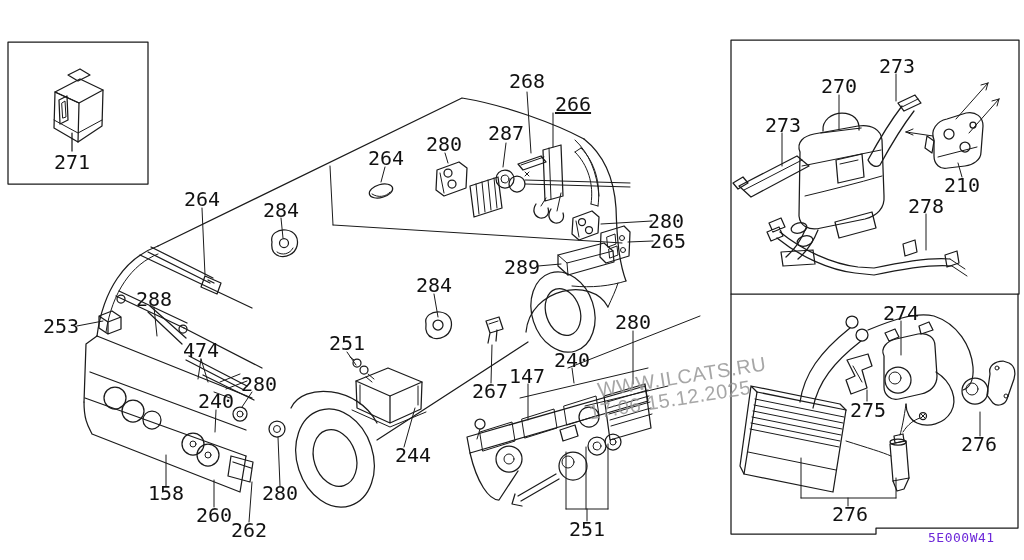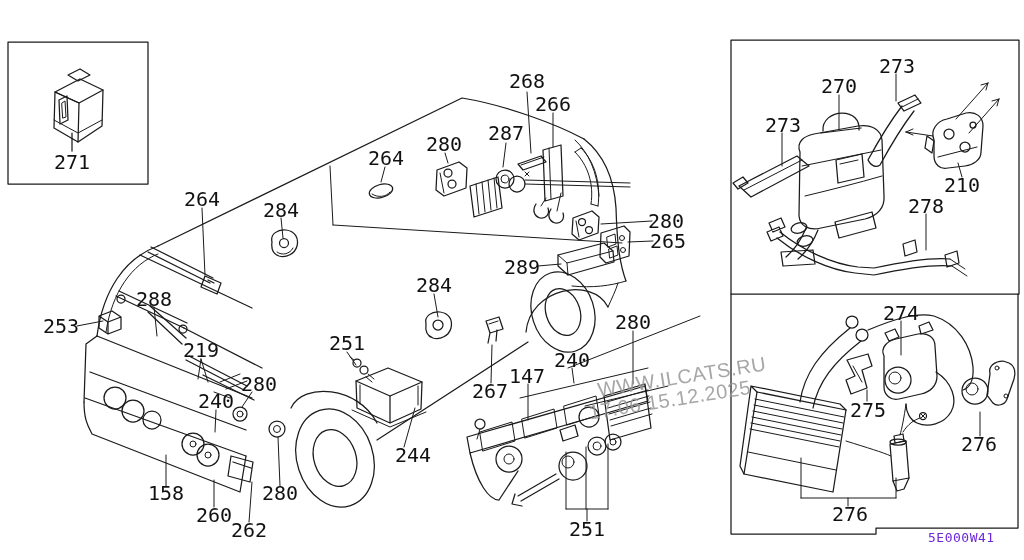--- a/index.html
+++ b/index.html
@@ -281,26 +281,26 @@
       <path class="thin" d="M801,458 L801,498 M896,478 L896,498 M801,498 L896,498 M848,498 L848,506"></path>
     </g>
   </svg>
 
   <div id="callout-layer">
       <div class="callout" style="left: 72px; top: 162px;">271</div>
       <div class="callout" style="left: 386px; top: 158px;">264</div>
       <div class="callout" style="left: 444px; top: 144px;">280</div>
       <div class="callout" style="left: 506px; top: 133px;">287</div>
       <div class="callout" style="left: 527px; top: 81px;">268</div>
-      <div class="callout" style="left: 553px; top: 104px;">266</div>
+      <div class="callout" style="left: 573px; top: 104px; text-decoration: underline;">266</div>
       <div class="callout" style="left: 202px; top: 199px;">264</div>
       <div class="callout" style="left: 281px; top: 210px;">284</div>
       <div class="callout" style="left: 154px; top: 299px;">288</div>
       <div class="callout" style="left: 61px; top: 326px;">253</div>
-      <div class="callout" style="left: 201px; top: 350px;">219</div>
+      <div class="callout" style="left: 201px; top: 350px;">474</div>
       <div class="callout" style="left: 259px; top: 384px;">280</div>
       <div class="callout" style="left: 216px; top: 401px;">240</div>
       <div class="callout" style="left: 166px; top: 493px;">158</div>
       <div class="callout" style="left: 214px; top: 515px;">260</div>
       <div class="callout" style="left: 249px; top: 530px;">262</div>
       <div class="callout" style="left: 280px; top: 493px;">280</div>
       <div class="callout" style="left: 347px; top: 343px;">251</div>
       <div class="callout" style="left: 413px; top: 455px; text-align: center;">244</div>
       <div class="callout" style="left: 434px; top: 285px;">284</div>
       <div class="callout" style="left: 490px; top: 391px;">267</div>

